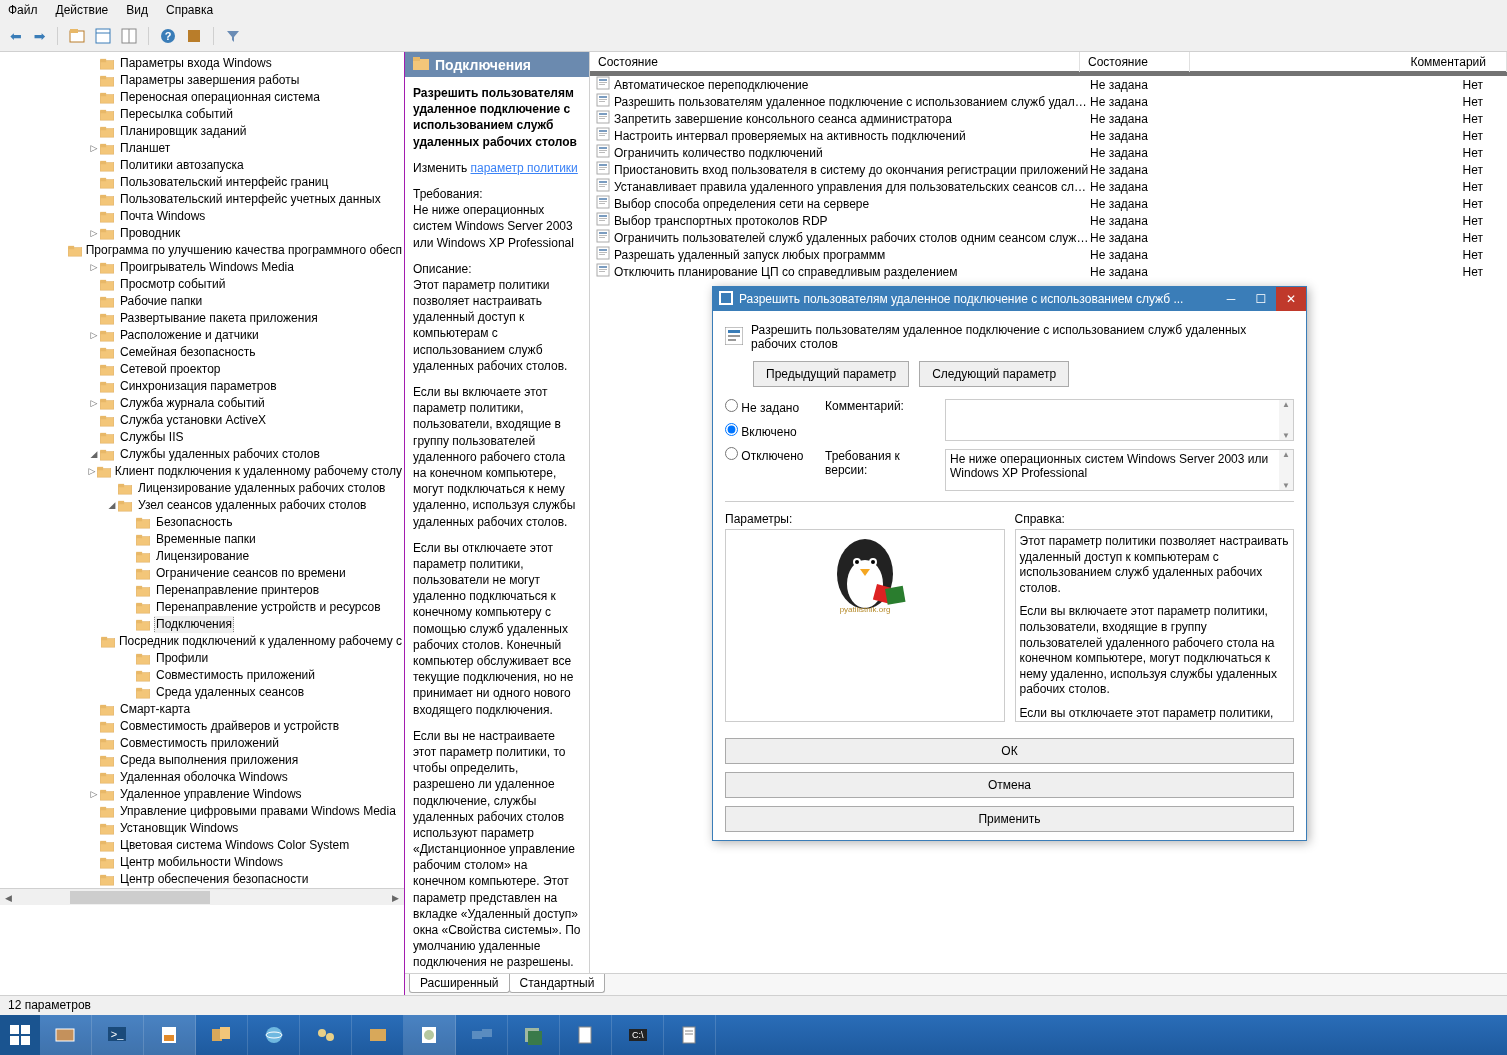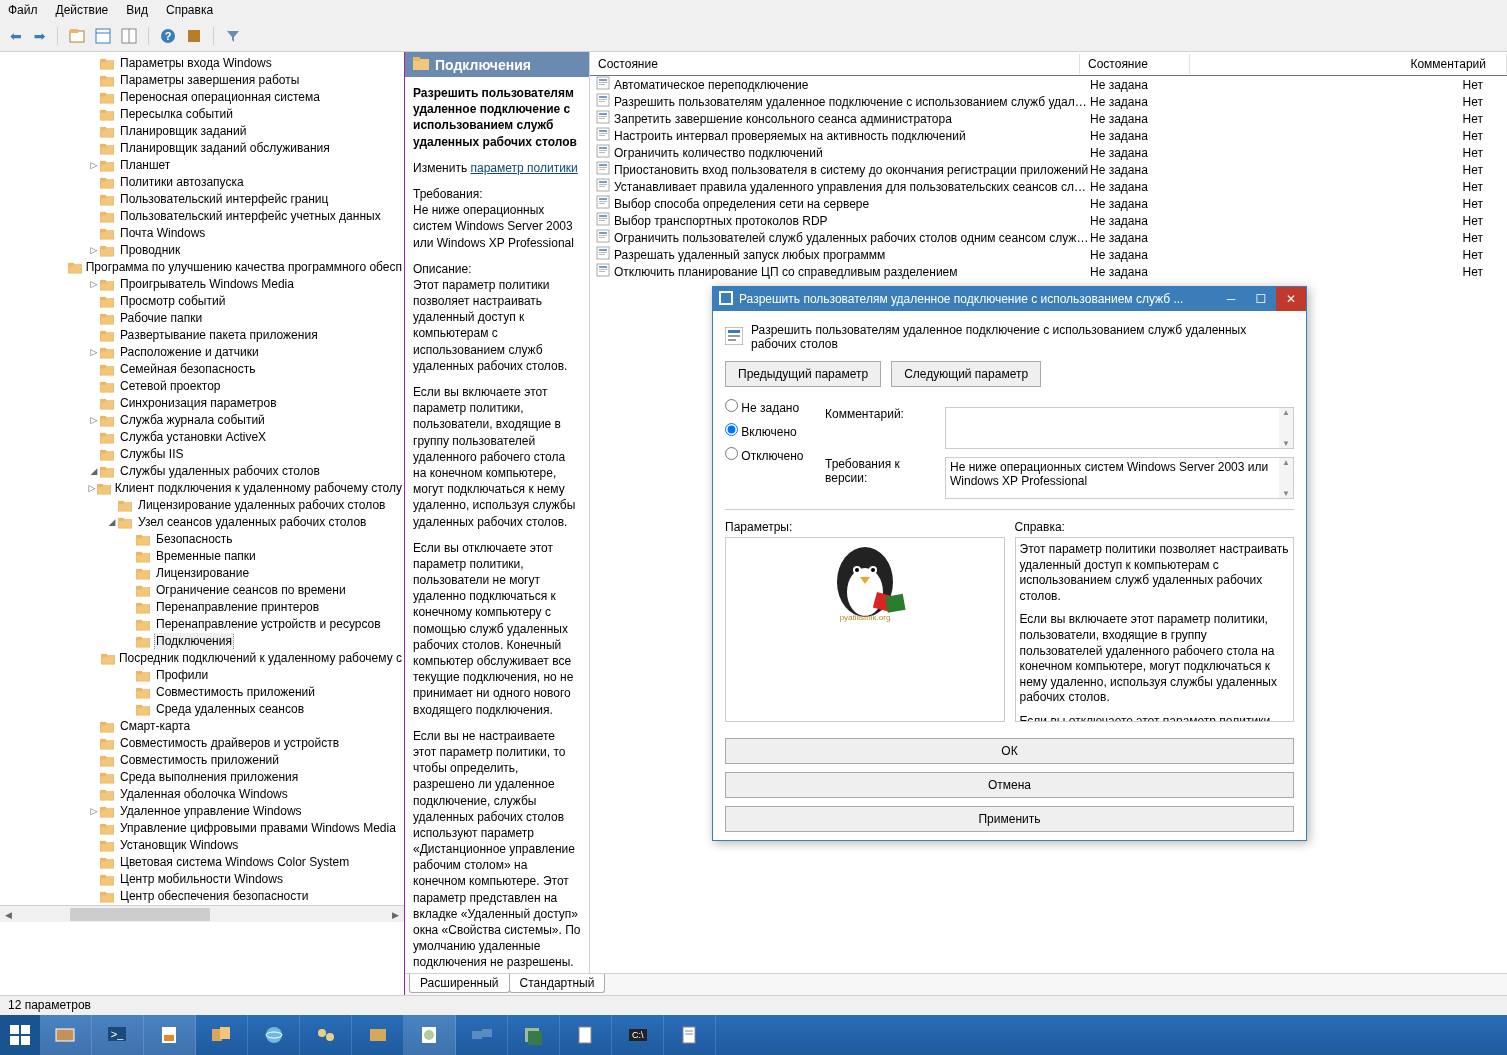--- a/index.html
+++ b/index.html
@@ -26,26 +26,26 @@
 .lbl { padding: 0 2px; }
 
 .folder svg { width: 14px; height: 12px; }
 
 .header-bar { background: #6b8aaf; color: #fff; font-weight: bold; font-size: 14px; padding: 4px 8px; display: flex; align-items: center; }
 .header-bar .hicon { margin-right: 6px; }
 
 .center-content { padding: 8px; font-size: 12px; line-height: 1.35; overflow: hidden; flex: 1; }
 .center-content .title-bold { font-weight: bold; margin-bottom: 10px; }
 .center-content p { margin-bottom: 10px; }
-.center-content a { color: #0c4a6e; text-decoration: underline; }
+.center-content a { color: #3b82f6; text-decoration: underline; }
 
 .tabs-bottom { height: 22px; border-top: 1px solid #d0d0d0; background: #f7f7f7; display: flex; align-items: flex-start; padding-left: 4px; }
 .tabs-bottom .tab { border: 1px solid #aaa; border-top: none; border-radius: 0 0 3px 3px; padding: 2px 10px; background: #fff; margin-right: -1px; font-size: 12px; }
 
-.list-header { display: flex; border-bottom: 1px solid #737373; background: #fff; height: 24px; align-items: center; font-size: 12px; }
+.list-header { display: flex; border-bottom: 5px solid #737373; background: #fff; height: 24px; align-items: center; font-size: 12px; }
 .list-header .col { padding: 3px 8px; border-right: 1px solid #e0e0e0; }
 .col-state-hdr { width: 490px; }
 .col-status { width: 110px; }
 .col-comment { flex: 1; text-align: right; padding-right: 20px !important; }
 
 .list-body { flex: 1; overflow: hidden; position: relative; }
 .list-row { display: flex; height: 17px; align-items: center; padding-left: 6px; }
 .list-row .ricon { width: 16px; margin-right: 2px; }
 .list-row .rtext { flex: 0 0 476px; white-space: nowrap; overflow: hidden; text-overflow: ellipsis; }
 .list-row .rstatus { width: 110px; }
@@ -54,27 +54,27 @@
 .dialog { position: absolute; top: 286px; left: 712px; width: 595px; height: 555px; background: #fff; border: 1px solid #3a7db8; box-shadow: 2px 2px 10px rgba(0,0,0,0.3); }
 .dialog-titlebar { height: 24px; background: #3a7db8; color: #fff; display: flex; align-items: center; padding-left: 6px; }
 .dialog-titlebar .ticon { margin-right: 6px; }
 .dialog-titlebar .ttext { flex: 1; font-size: 12px; }
 .dialog-titlebar .winbtn { width: 30px; height: 24px; display: flex; align-items: center; justify-content: center; color: #fff; }
 .dialog-titlebar .winbtn.close { background: #c0392b; }
 .dialog-body { padding: 8px 12px; display: flex; flex-direction: column; height: calc(100% - 24px); }
 
 .dlg-icon-row { display: flex; align-items: center; padding: 4px 0 10px 0; }
 .dlg-icon-row .dicon { margin-right: 8px; }
-.dlg-nav-row { display: flex; gap: 10px; margin-bottom: 12px; }
+.dlg-nav-row { display: flex; gap: 10px; margin-bottom: 12px; margin-left: 28px; }
 .dlg-btn { border: 1px solid #aaa; background: #efefef; padding: 5px 12px; font-size: 12px; }
 
 .dlg-options { display: flex; padding-bottom: 10px; border-bottom: 1px solid #ccc; margin-bottom: 10px; }
 .dlg-radio-col { width: 100px; }
 .dlg-radio-col label { display: block; margin-bottom: 8px; }
-.dlg-comment-col { flex: 1; display: flex; flex-direction: column; gap: 8px; margin-top: 8px; }
+.dlg-comment-col { flex: 1; display: flex; flex-direction: column; gap: 8px; }
 .dlg-comment-row { display: flex; }
 .dlg-comment-row .cl { width: 120px; }
 .dlg-comment-row .cv { flex: 1; border: 1px solid #ccc; min-height: 42px; font-size: 12px; padding: 2px 16px 2px 4px; position: relative; }
 .cv .scroll-ind { position: absolute; right:0; top:0; bottom:0; width:14px; background:#f4f4f4; }
 .cv .scroll-ind::before { content:'▲'; position:absolute; top:0; font-size:8px; left:3px; color:#888;}
 .cv .scroll-ind::after { content:'▼'; position:absolute; bottom:0; font-size:8px; left:3px; color:#888;}
 
 .dlg-split { display: flex; gap: 10px; flex: 1; overflow: hidden; margin-bottom: 10px; }
 .dlg-left, .dlg-right { flex: 1; display: flex; flex-direction: column; }
 .dlg-left .box, .dlg-right .box { border: 1px solid #ccc; flex: 1; padding: 4px; font-size: 12px; overflow-y: auto; }
@@ -199,31 +199,20 @@
         <div class="tree-item">
           <span class="indent" style="width:88px"></span>
           <span class="exp"></span>
           <span class="folder">
             <svg viewBox="0 0 16 14">
               <rect x="0" y="3" width="16" height="10" fill="#f3c679" stroke="#d8a04c" stroke-width="0.5"></rect>
               <rect x="0" y="1" width="7" height="4" fill="#e8b868"></rect>
             </svg>
           </span>
           <span class="lbl">Планировщик заданий</span>
-        </div>
-        <div class="tree-item">
-          <span class="indent" style="width:88px"></span>
-          <span class="exp"></span>
-          <span class="folder">
-            <svg viewBox="0 0 16 14">
-              <rect x="0" y="3" width="16" height="10" fill="#f3c679" stroke="#d8a04c" stroke-width="0.5"></rect>
-              <rect x="0" y="1" width="7" height="4" fill="#e8b868"></rect>
-            </svg>
-          </span>
-          <span class="lbl">Планировщик заданий обслуживания</span>
         </div>
         <div class="tree-item">
           <span class="indent" style="width:88px"></span>
           <span class="exp">▷</span>
           <span class="folder">
             <svg viewBox="0 0 16 14">
               <rect x="0" y="3" width="16" height="10" fill="#f3c679" stroke="#d8a04c" stroke-width="0.5"></rect>
               <rect x="0" y="1" width="7" height="4" fill="#e8b868"></rect>
             </svg>
           </span>

